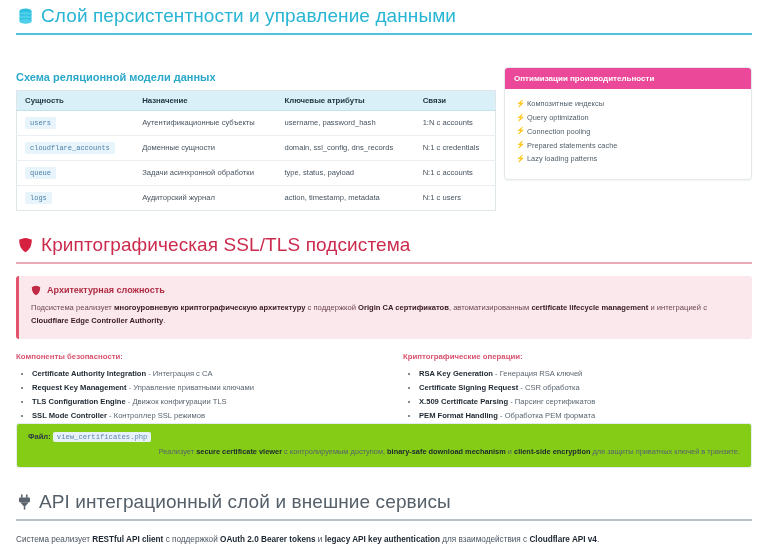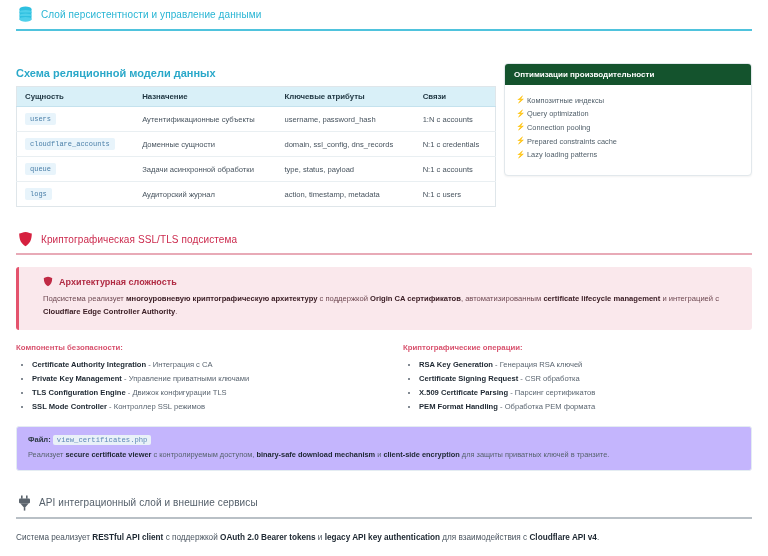--- a/index.html
+++ b/index.html
@@ -12,21 +12,21 @@
   }
   body { padding: 0 0 6px 0; }
 
   .page { width: 768px; padding: 0 16px; }
 
   
   .sec-head {
     display: flex;
     align-items: center;
     gap: 8px;
-    font-size: 10px;
+    font-size: 19px;
     font-weight: 400;
     padding: 6px 0 6px 2px;
     margin: 0;
     letter-spacing: .1px;
   }
   .sec-head .ttl { line-height: 1.1; }
   .sec-rule { height: 2px; width: 100%; margin-bottom: 12px; }
 
   .sec-db   .ttl { color: #28b5d4; }
   .sec-db   .sec-rule-c { background: #4fc3dd; }
@@ -92,21 +92,21 @@
   }
 
   .opt-card {
     border: 1px solid #e2e8ec;
     border-radius: 4px;
     overflow: hidden;
     background: #fff;
     box-shadow: 0 1px 2px rgba(0,0,0,.05);
   }
   .opt-card .hd {
-    background: #14532d;
+    background: #ec4899;
     color: #ffffff;
     font-size: 8px;
     font-weight: bold;
     padding: 6px 9px;
   }
   .opt-card ul {
     list-style: none;
     margin: 0;
     padding: 9px 9px 12px 9px;
   }
@@ -122,55 +122,55 @@
     left: 2px; top: 1px;
     color: #f3c234;
     font-size: 7.4px;
   }
 
   
   .pink-box {
     background: #fae8ec;
     border-left: 3px solid #e4536d;
     border-radius: 3px;
-    padding: 9px 12px 11px 24px;
+    padding: 9px 12px 11px 12px;
     margin-bottom: 13px;
   }
   .pink-box .pb-title {
     display: flex; align-items: center; gap: 6px;
     font-size: 9px; font-weight: bold; color: #b02a43;
     margin-bottom: 6px;
   }
   .pink-box .pb-text {
     font-size: 7.6px;
     line-height: 1.7;
     color: #6d4750;
   }
   .pink-box .pb-text b { color: #3d2027; font-weight: bold; }
 
   
-  .two-col { display: flex; gap: 38px; margin-bottom: 12px; }
+  .two-col { display: flex; gap: 38px; }
   .two-col > div { flex: 1 1 50%; min-width: 0; }
   .col-h {
     font-size: 7.8px;
     font-weight: bold;
     color: #d8526e;
     margin: 0 0 6px 0;
   }
   .col-list { list-style: disc; margin: 0; padding-left: 16px; }
   .col-list li {
     font-size: 7.6px;
     line-height: 1.85;
     color: #5a6570;
   }
   .col-list li b { color: #1d2731; font-weight: bold; }
 
   
   .file-note {
-    background: #c4b5fd;
+    background: #84cc16;
     border: 1px solid #e4ecf2;
     border-radius: 3px;
     padding: 8px 11px 9px 11px;
   }
   .file-note .fl-line {
     font-size: 7.6px;
     color: #4a5560;
     margin-bottom: 5px;
   }
   .file-note .fl-line .lbl { font-weight: bold; color: #2d3a45; }
@@ -179,20 +179,21 @@
     font-size: 7.2px;
     color: #5b87b5;
     background: #e9f1f8;
     padding: 1px 4px;
     border-radius: 2px;
   }
   .file-note .fl-desc {
     font-size: 7.4px;
     line-height: 1.6;
     color: #56626d;
+    text-align: right;
   }
   .file-note .fl-desc b { color: #1d2731; font-weight: bold; }
 
   .api-intro { margin-bottom: 11px; }
   .sec-block { margin-bottom: 14px; }
 </style>
 </head>
 <body>
 
 <div class="page">
@@ -256,21 +257,21 @@
         </table>
       </div>
 
       <div class="top-right">
         <div class="opt-card">
           <div class="hd">Оптимизации производительности</div>
           <ul>
               <li><span class="blt">⚡</span><span>Композитные индексы</span></li>
               <li><span class="blt">⚡</span><span>Query optimization</span></li>
               <li><span class="blt">⚡</span><span>Connection pooling</span></li>
-              <li><span class="blt">⚡</span><span>Prepared constraints cache</span></li>
+              <li><span class="blt">⚡</span><span>Prepared statements cache</span></li>
               <li><span class="blt">⚡</span><span>Lazy loading patterns</span></li>
             </ul>
         </div>
       </div>
     </div>
   </div>
 
   <div class="sec-block sec-ssl" style="margin-top:18px;">
     <div class="sec-head">
       <span class="ico">
@@ -292,21 +293,21 @@
         <span>Архитектурная сложность</span>
       </div>
       <div class="pb-text">Подсистема реализует <b>многоуровневую криптографическую архитектуру</b> с поддержкой <b>Origin CA сертификатов</b>, автоматизированным <b>certificate lifecycle management</b> и интеграцией с <b>Cloudflare Edge Controller Authority</b>.</div>
     </div>
 
     <div class="two-col">
       <div>
         <div class="col-h">Компоненты безопасности:</div>
         <ul class="col-list">
             <li><b>Certificate Authority Integration</b><span> - Интеграция с CA</span></li>
-            <li><b>Private Key Management</b><span> - Управление приватными ключами</span></li>
+            <li><b>Request Key Management</b><span> - Управление приватными ключами</span></li>
             <li><b>TLS Configuration Engine</b><span> - Движок конфигурации TLS</span></li>
             <li><b>SSL Mode Controller</b><span> - Контроллер SSL режимов</span></li>
           </ul>
       </div>
       <div>
         <div class="col-h">Криптографические операции:</div>
         <ul class="col-list">
             <li><b>RSA Key Generation</b><span> - Генерация RSA ключей</span></li>
             <li><b>Certificate Signing Request</b><span> - CSR обработка</span></li>
             <li><b>X.509 Certificate Parsing</b><span> - Парсинг сертификатов</span></li>

